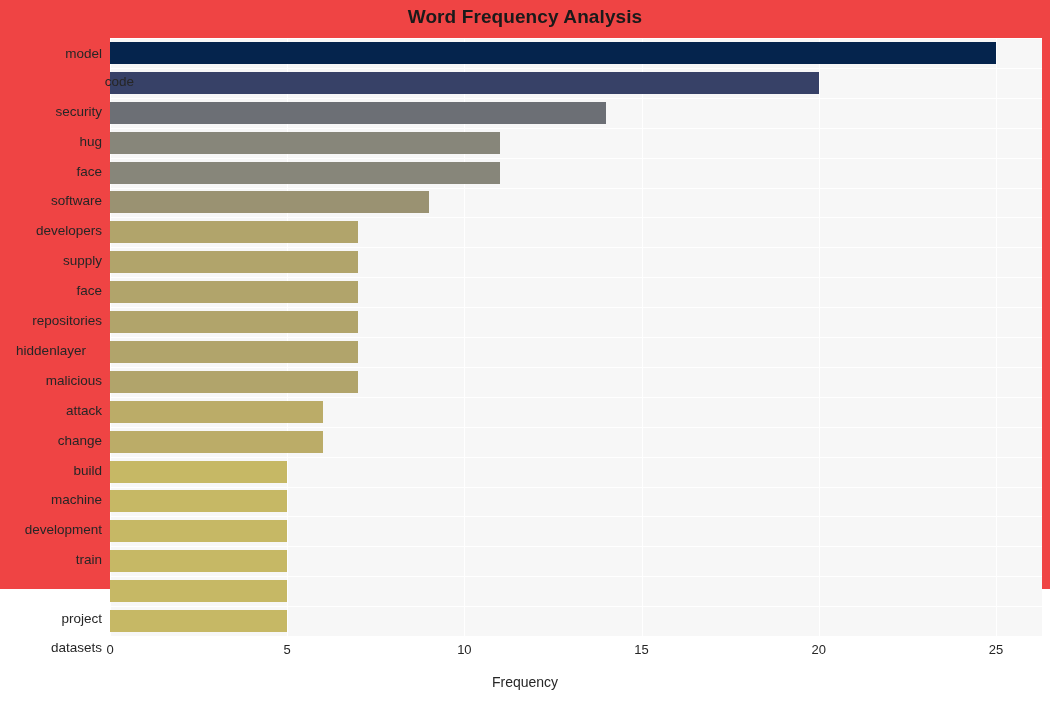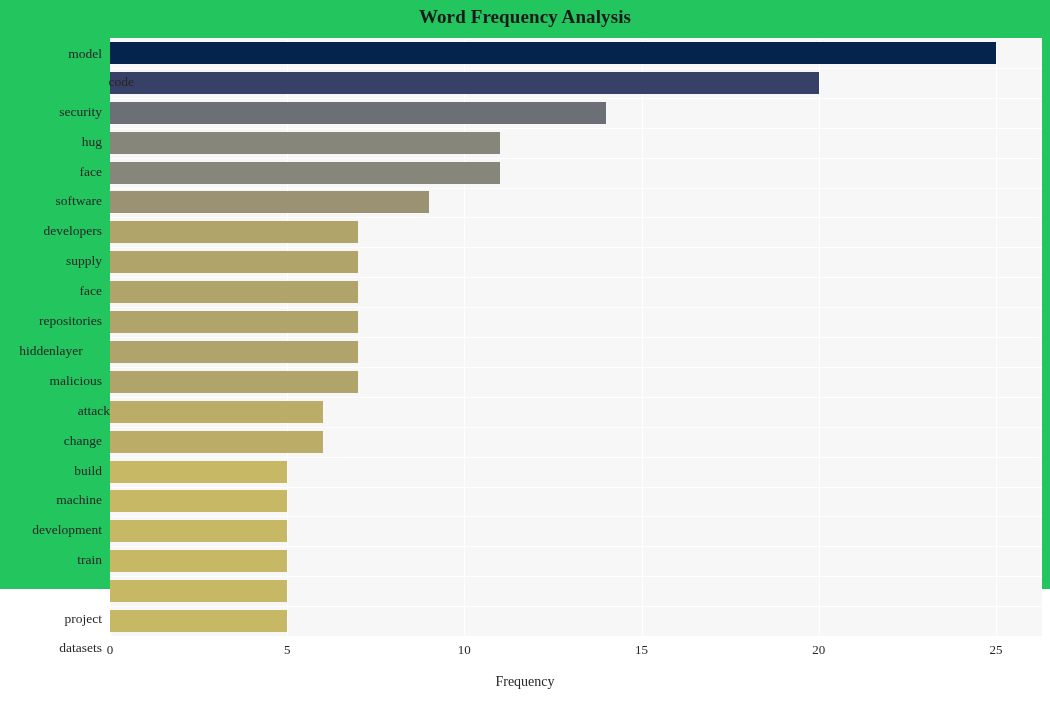--- a/index.html
+++ b/index.html
@@ -11,22 +11,21 @@
     height: 701px;
     background: #ffffff;
     font-family: "Liberation Sans", sans-serif;
     overflow: hidden;
   }
 
   #figure {
     position: relative;
     width: 1050px;
     height: 589px;
-    background: #22c55e;
-    font-family: Liberation Serif, serif;
+    background: #ef4444;
   }
 
   
   #chart-title {
     position: absolute;
     left: 0;
     top: 6px;
     width: 1050px;
     text-align: center;
     font-size: 19px;
@@ -185,21 +184,21 @@
       <div class="ylabel" style="top: 66.75px;">security</div>
       <div class="ylabel" style="top: 96.65px;">hug</div>
       <div class="ylabel" style="top: 126.55px;">face</div>
       <div class="ylabel" style="top: 156.45px;">software</div>
       <div class="ylabel" style="top: 186.35px;">developers</div>
       <div class="ylabel" style="top: 216.25px;">supply</div>
       <div class="ylabel" style="top: 246.15px;">face</div>
       <div class="ylabel" style="top: 276.05px;">repositories</div>
       <div class="ylabel" style="top: 305.95px; text-align: center;">hiddenlayer</div>
       <div class="ylabel" style="top: 335.85px;">malicious</div>
-      <div class="ylabel" style="top: 365.75px; padding-left: 8px;">attack</div>
+      <div class="ylabel" style="top: 365.75px;">attack</div>
       <div class="ylabel" style="top: 395.65px;">change</div>
       <div class="ylabel" style="top: 425.55px;">build</div>
       <div class="ylabel" style="top: 455.45px;">machine</div>
       <div class="ylabel" style="top: 485.35px;">development</div>
       <div class="ylabel" style="top: 515.25px;">train</div>
       <div class="ylabel" style="top: 545.15px; margin-top: 29px;">project</div>
       <div class="ylabel" style="top: 603px;">datasets</div>
     </div>
 
   <div id="x-axis">

